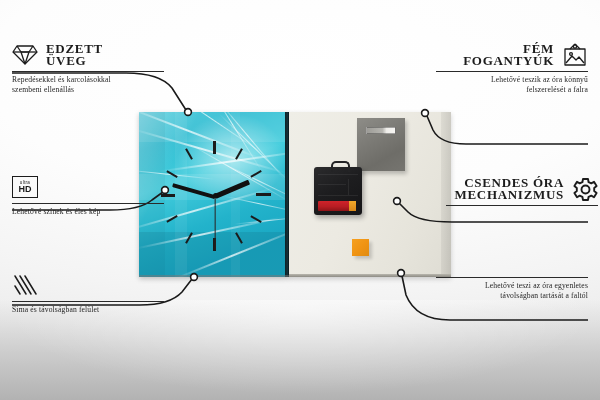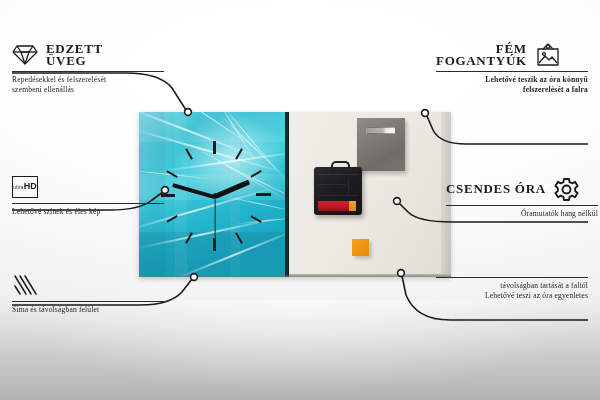--- a/index.html
+++ b/index.html
@@ -196,21 +196,21 @@
 
   
   .feature {
     position: absolute;
   }
   .feat-head {
     display: flex;
     align-items: center;
     gap: 8px;
   }
-  .feat-head.right { }
+  .feat-head.right { justify-content: flex-end; }
   .feat-title {
     font-family: "Liberation Serif", serif;
     font-size: 13px;
     font-weight: bold;
     letter-spacing: 0.7px;
     color: #1c1c1c;
     line-height: 12.5px;
     text-transform: uppercase;
   }
   .feature.left .feat-title { text-align: left; }
@@ -234,21 +234,21 @@
     height: 26px;
     flex: 0 0 26px;
     display: flex;
     align-items: center;
     justify-content: center;
   }
   .hd-box {
     width: 26px; height: 22px;
     border: 1.4px solid #1c1c1c;
     display: flex;
-    flex-direction: row;
+    flex-direction: column;
     align-items: center;
     justify-content: center;
     box-sizing: border-box;
   }
   .hd-ultra {
     font-family: "Liberation Sans", sans-serif;
     font-size: 4.6px;
     letter-spacing: 0.3px;
     color: #1c1c1c;
     line-height: 5px;
@@ -368,21 +368,21 @@
             <path d="M9,8 L17,8"></path>
           </g>
         </svg>
       </div>
       <div class="feat-title">
         <div>EDZETT</div>
         <div>ÜVEG</div>
       </div>
     </div>
     <div class="feat-rule" style="width:152px;"></div>
-    <div class="feat-desc" style="width:120px;">Repedésekkel és felszerelését szembeni ellenállás</div>
+    <div class="feat-desc" style="width:120px;">Repedésekkel és karcolásokkal szembeni ellenállás</div>
   </div>
 
   <div class="feature left" style="left:12px; top:174px; width:152px;">
     <div class="feat-head">
       <div class="icon-box">
         <div class="hd-box">
           <div class="hd-ultra">ultra</div>
           <div class="hd-main">HD</div>
         </div>
       </div>
@@ -420,42 +420,42 @@
             <path d="M3,6 L23,6 L23,22 L3,22 Z"></path>
             <path d="M13,1 L8,6 M13,1 L18,6"></path>
             <circle cx="13" cy="3.5" r="1.6"></circle>
             <path d="M4,20 L10,13 L14,17 L17,14 L22,20"></path>
             <circle cx="9" cy="11" r="1.4"></circle>
           </g>
         </svg>
       </div>
     </div>
     <div class="feat-rule" style="width:152px;"></div>
-    <div class="feat-desc" style="margin-left:34px;font-weight:bold;">Lehetővé teszik az óra könnyű felszerelését a falra</div>
+    <div class="feat-desc" style="margin-left:34px;">Lehetővé teszik az óra könnyű felszerelését a falra</div>
   </div>
 
   <div class="feature right" style="left:446px; top:176px; width:152px;">
     <div class="feat-head right">
       <div class="feat-title">
         <div>CSENDES ÓRA</div>
+        <div>MECHANIZMUS</div>
       </div>
       <div class="icon-box">
         <svg width="25" height="25" viewBox="0 0 25 25">
           <g fill="none" stroke="#1c1c1c" stroke-width="1.9" stroke-linejoin="round">
             <path d="M10,2 L15,2 L15.6,5.2 L18.3,6.4 L21,4.8 L23.6,9 L21.2,11 L21.2,14 L23.6,16 L21,20.2 L18.3,18.6 L15.6,19.8 L15,23 L10,23 L9.4,19.8 L6.7,18.6 L4,20.2 L1.4,16 L3.8,14 L3.8,11 L1.4,9 L4,4.8 L6.7,6.4 L9.4,5.2 Z"></path>
             <circle cx="12.5" cy="12.5" r="4"></circle>
           </g>
         </svg>
       </div>
     </div>
     <div class="feat-rule" style="width:152px;"></div>
-    <div class="feat-desc">Óramutatók hang nélkül</div>
   </div>
 
   <div class="feature right" style="left:436px; top:274px; width:152px;">
     <div class="feat-rule" style="width:152px;"></div>
     <div class="feat-desc">
+      <div>Lehetővé teszi az óra egyenletes</div>
       <div>távolságban tartását a faltól</div>
-      <div>Lehetővé teszi az óra egyenletes</div>
     </div>
   </div>
 
 </div>
 
 </body></html>

